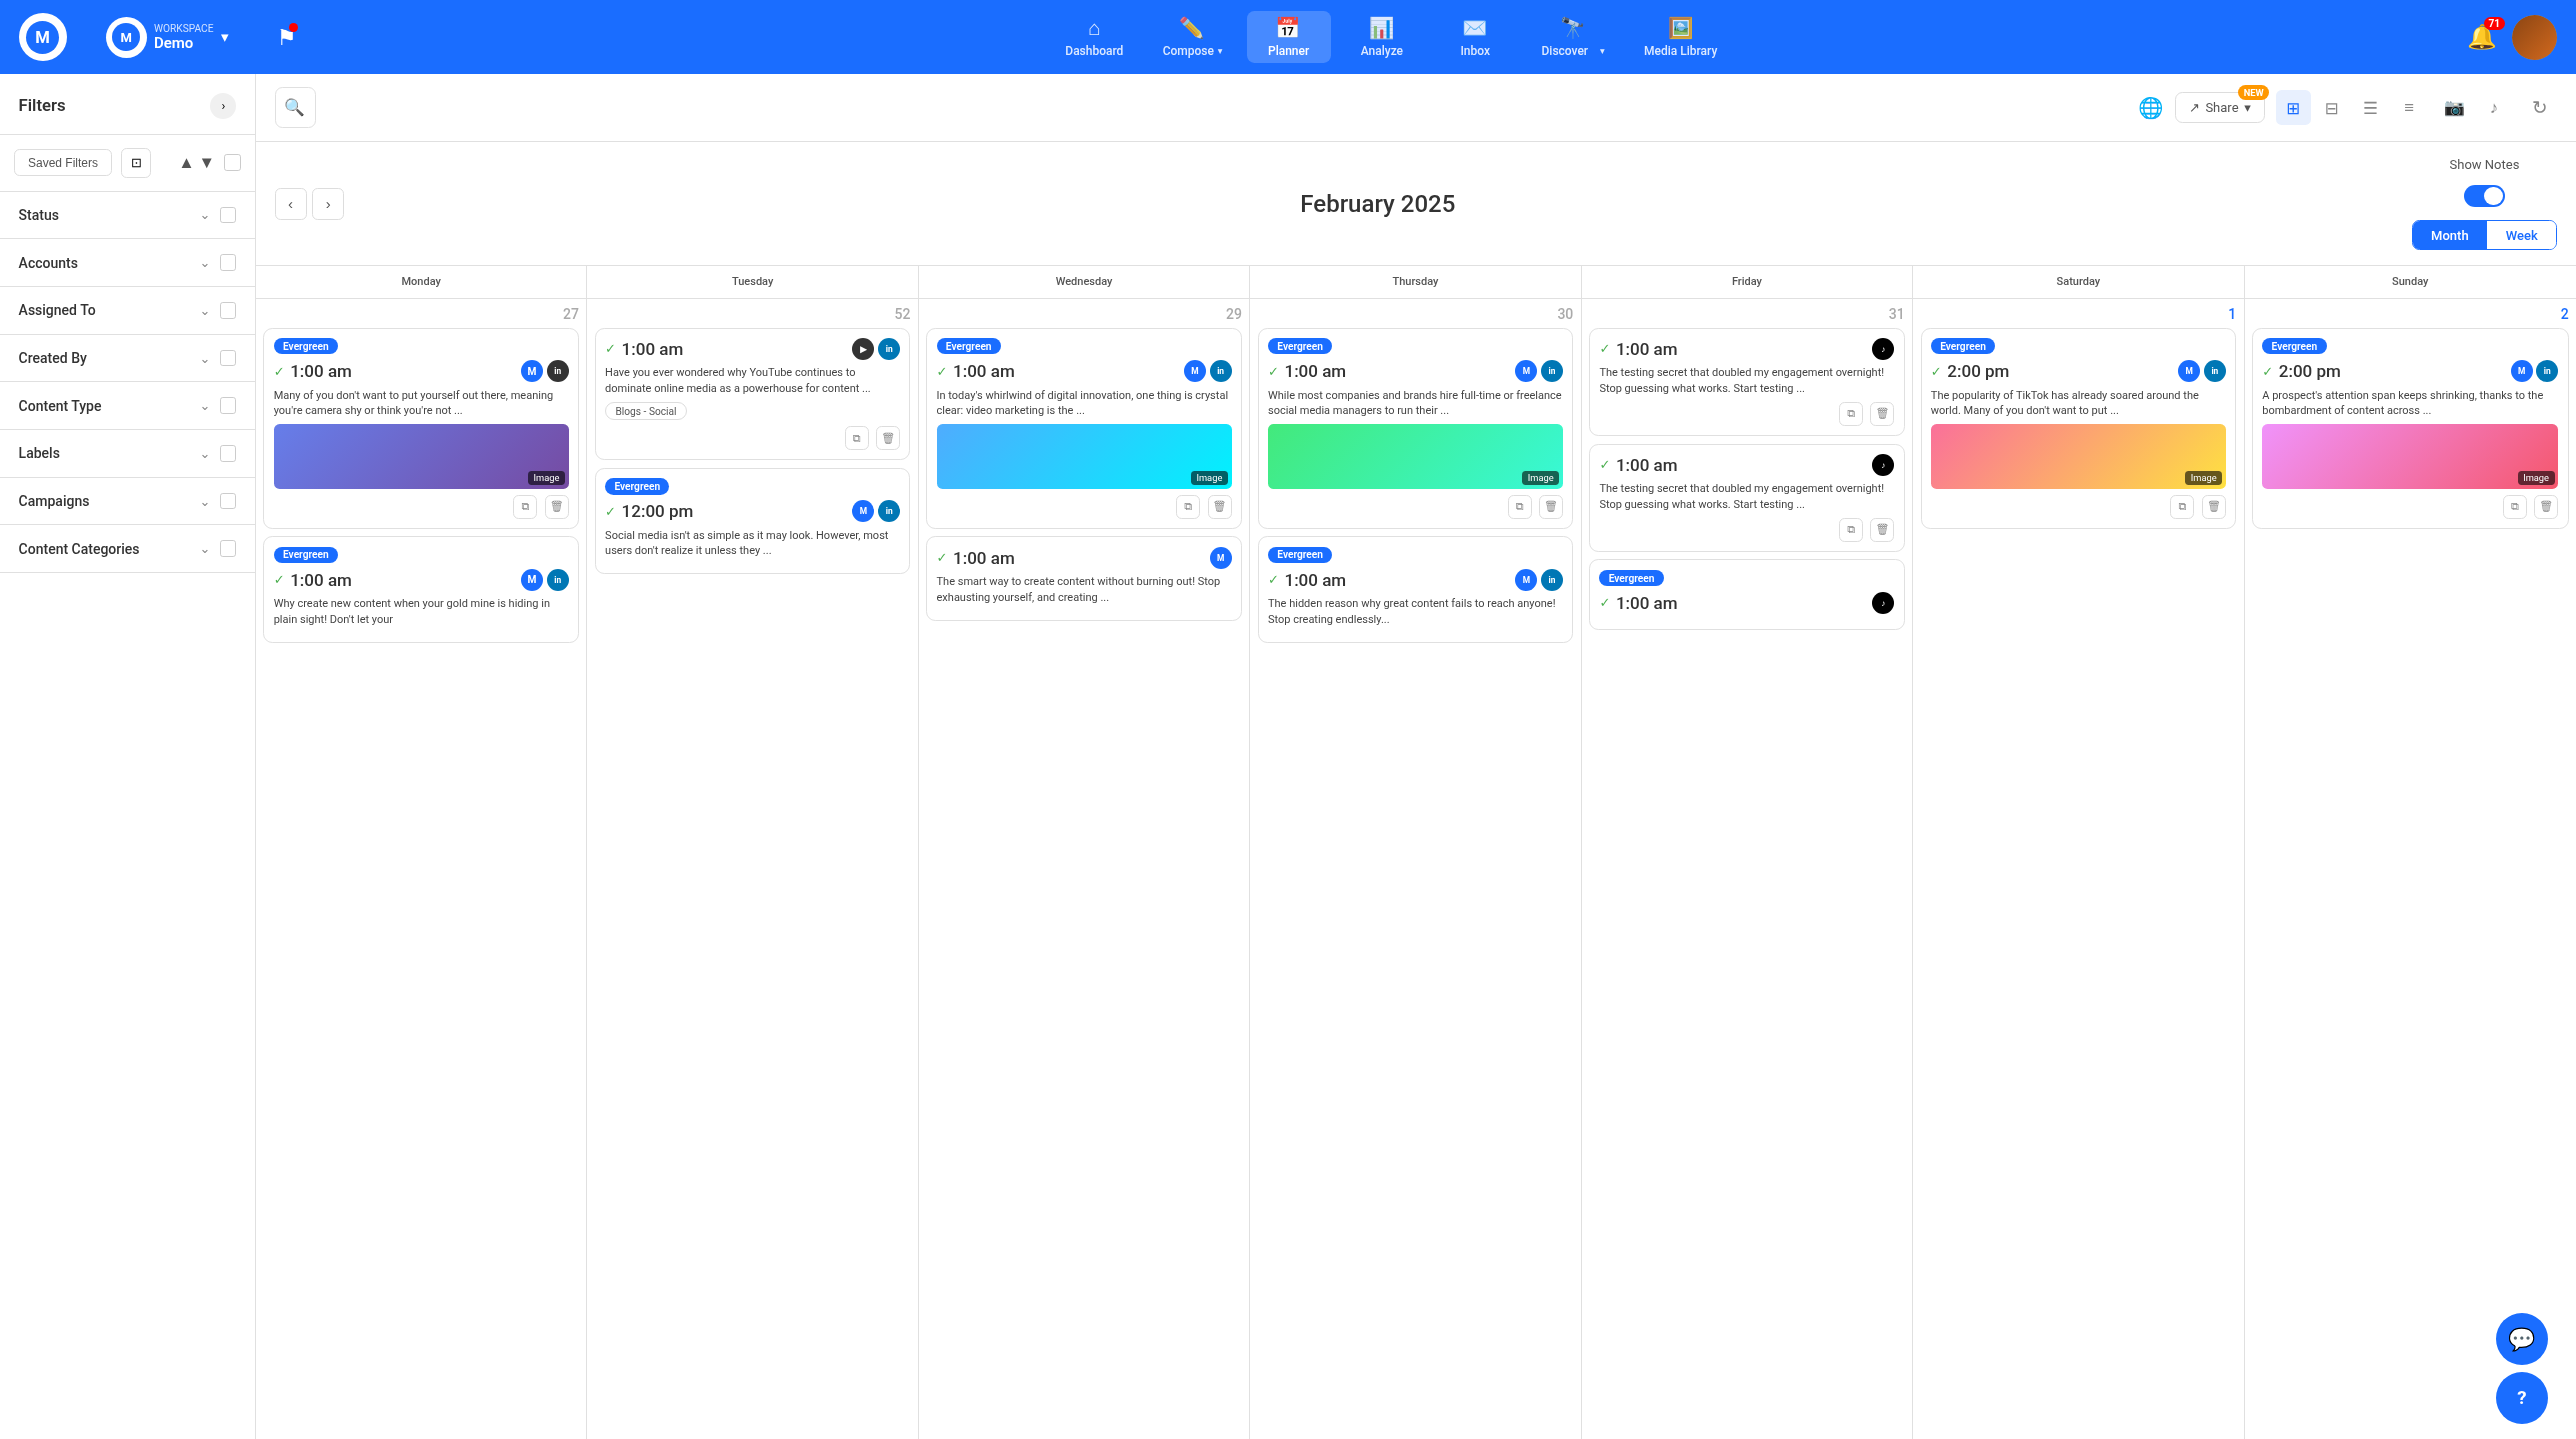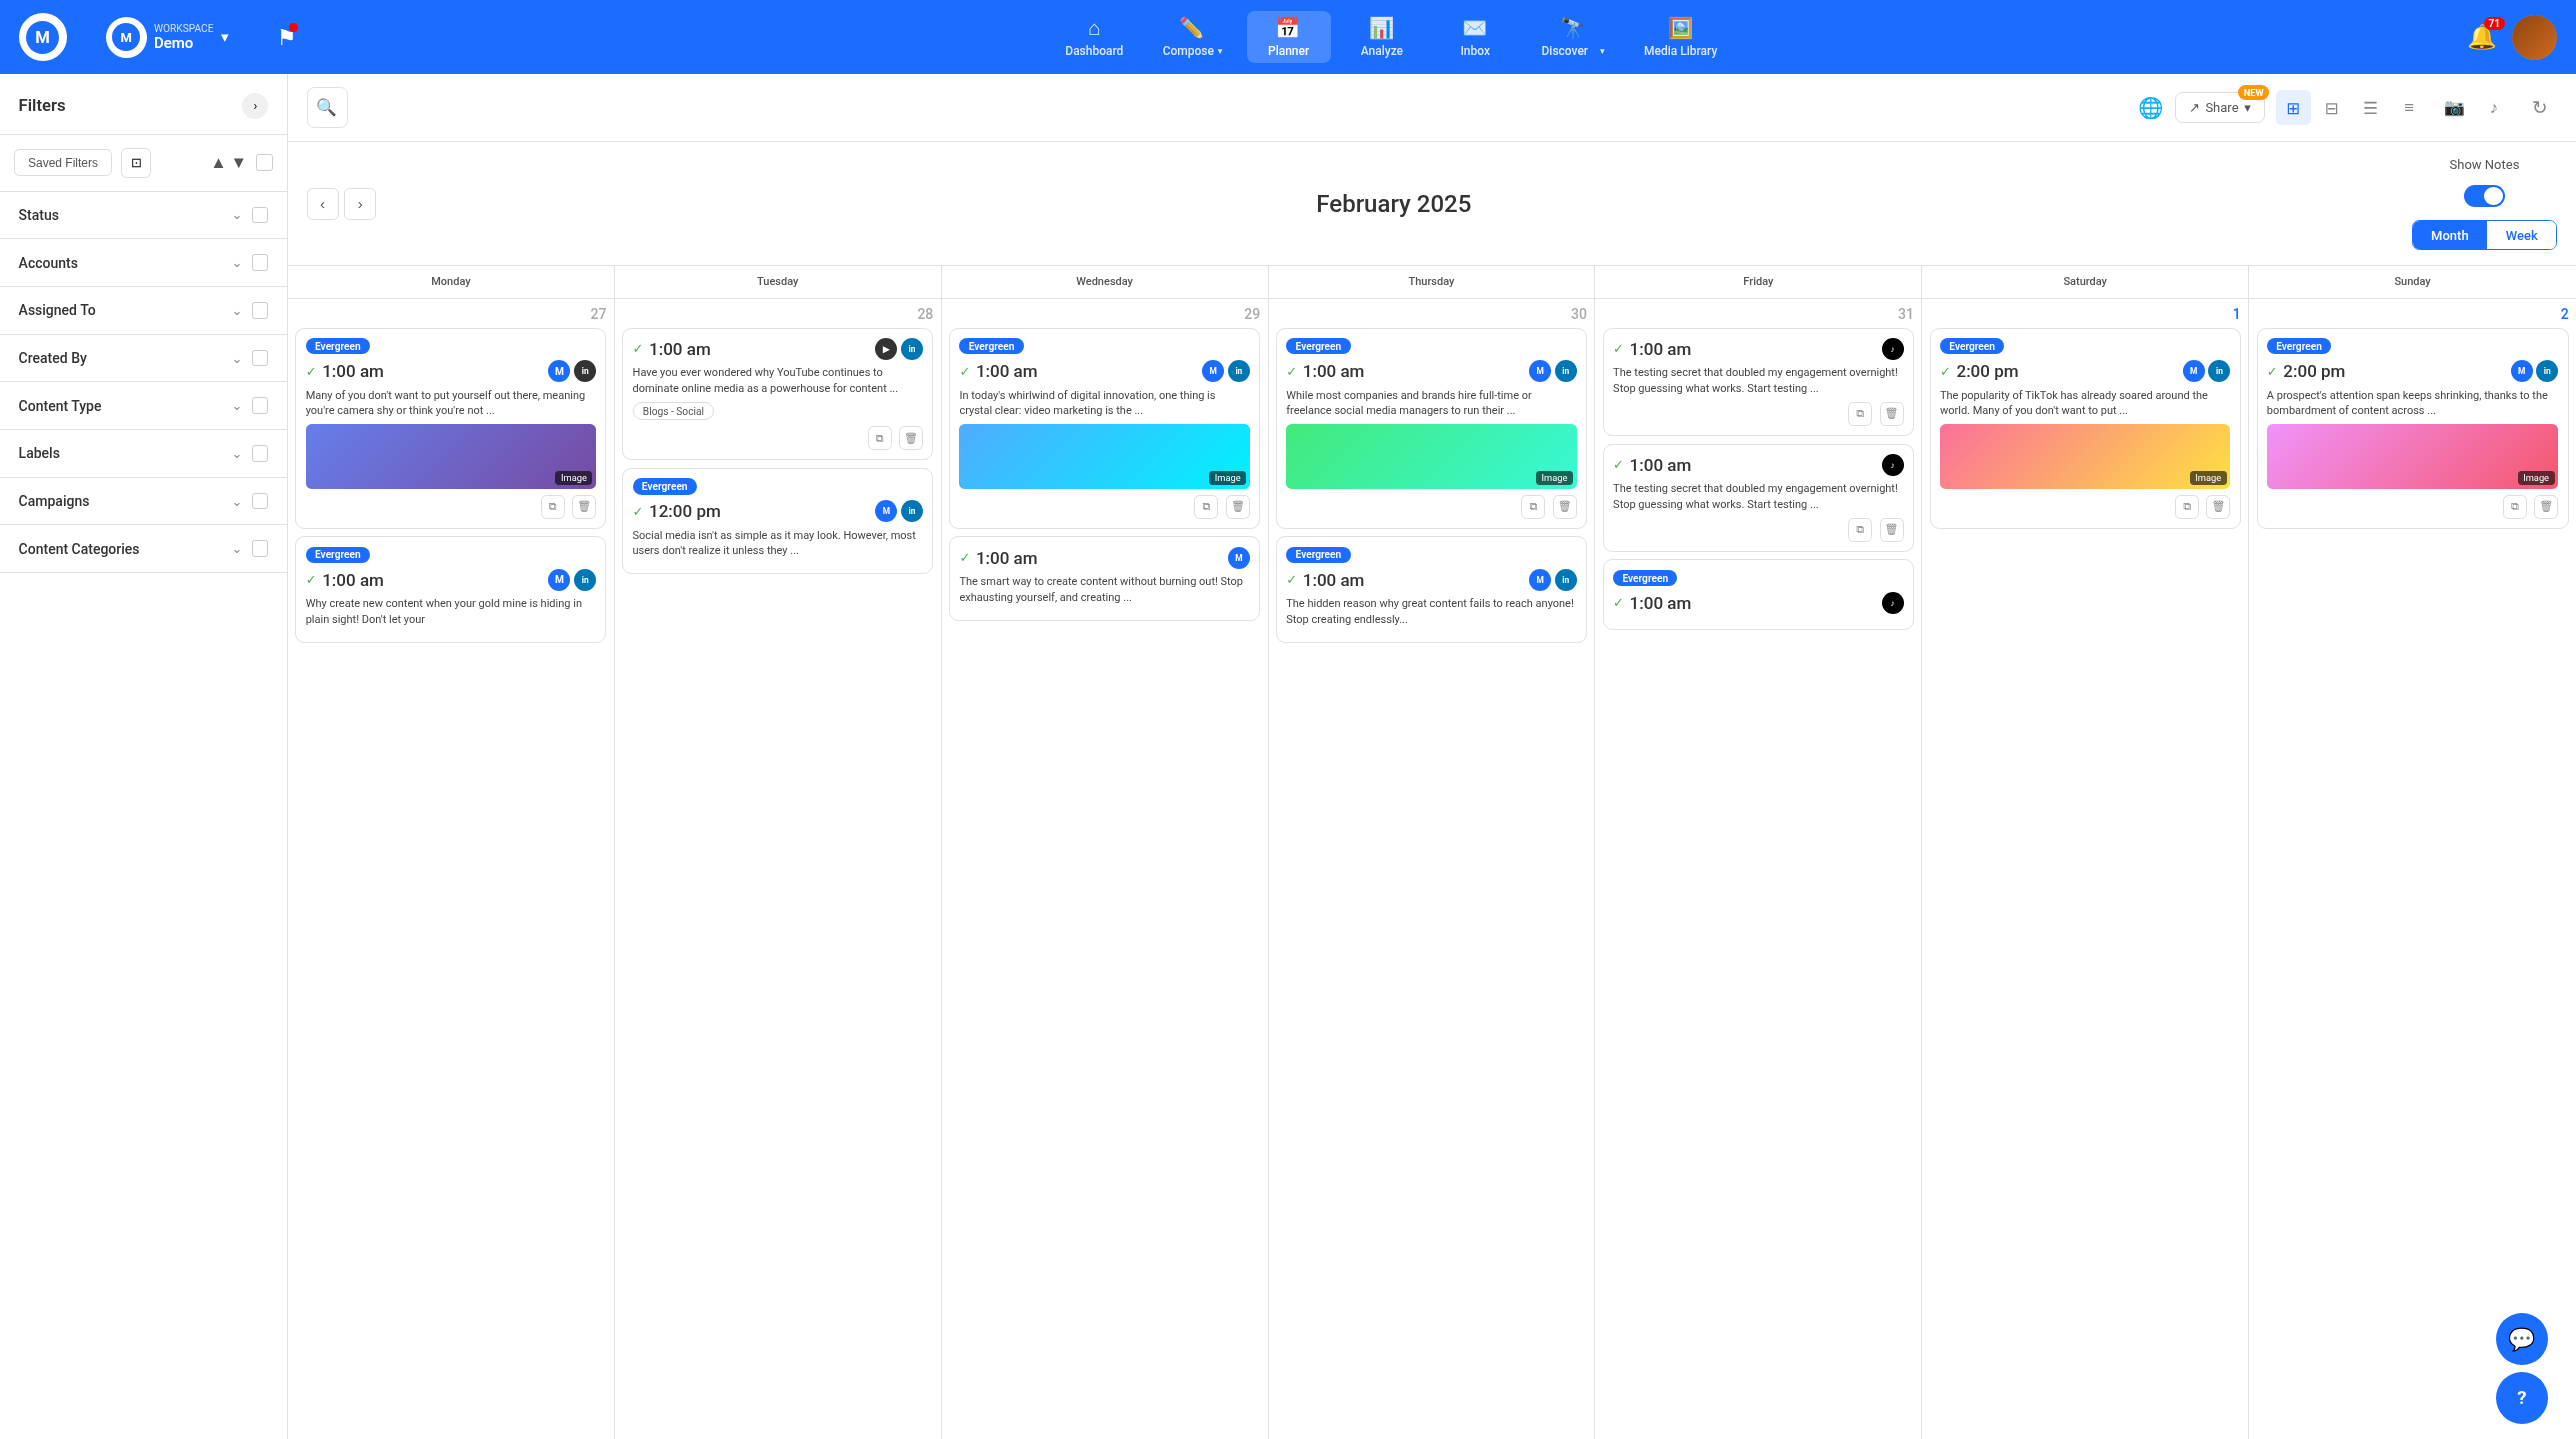--- a/index.html
+++ b/index.html
@@ -30,21 +30,21 @@
     .nav-bell { position: relative; cursor: pointer; }
     .nav-bell-icon { font-size: 24px; color: white; }
     .nav-badge { position: absolute; top: -5.6px; right: -7.4px; background: red; color: white; border-radius: 9.3px; font-size: 10.2px; padding: 0.9px 4.6px; font-weight: bold; }
     .nav-avatar { width: 45px; height: 45px; border-radius: 50%; background: #888; overflow: hidden; cursor: pointer; }
     .nav-avatar-img { width: 100%; height: 100%; background: linear-gradient(135deg, #8b4513, #d2691e); border-radius: 50%; }
 
     
     .main-layout { display: flex; height: calc(1440px - 74px); }
 
     
-    .sidebar { width: 288px; background: white; border-right: 0.9px solid #e0e0e0; display: flex; flex-direction: column; overflow-y: auto; flex-shrink: 0; }
+    .sidebar { width: 256px; background: white; border-right: 0.9px solid #e0e0e0; display: flex; flex-direction: column; overflow-y: auto; flex-shrink: 0; }
     .sidebar-header { display: flex; align-items: center; justify-content: space-between; padding: 18.6px 18.6px 15px; border-bottom: 0.9px solid #e0e0e0; }
     .sidebar-title { font-size: 16.7px; font-weight: 600; color: #333; }
     .sidebar-collapse { width: 26px; height: 26px; background: #f0f0f0; border-radius: 50%; display: flex; align-items: center; justify-content: center; cursor: pointer; font-size: 13px; }
     .saved-filters-row { display: flex; align-items: center; gap: 9.3px; padding: 13px 14px; border-bottom: 0.9px solid #e0e0e0; }
     .saved-filters-btn { padding: 5.6px 13px; border: 0.9px solid #ddd; border-radius: 5.6px; font-size: 12px; cursor: pointer; background: white; color: #555; }
     .saved-filters-icon-btn { width: 30px; height: 30px; border: 0.9px solid #ddd; border-radius: 5.6px; display: flex; align-items: center; justify-content: center; cursor: pointer; background: white; font-size: 13px; }
     .saved-filters-arrows { display: flex; gap: 3.7px; margin-left: auto; }
     .saved-filters-arrows span { font-size: 16.7px; cursor: pointer; color: #555; }
     .saved-filters-check { width: 16.7px; height: 16.7px; border: 1.9px solid #ccc; border-radius: 2.8px; cursor: pointer; }
     .filter-section { border-bottom: 0.9px solid #e0e0e0; }
@@ -414,21 +414,21 @@
               <div class="post-avatars">
                 <div class="post-avatar blue">M</div>
                 <div class="post-avatar dark" style="background:#0077b5;font-size:8.4px;">in</div>
               </div>
             </div>
             <div class="post-text">Why create new content when your gold mine is hiding in plain sight! Don't let your</div>
           </div>
         </div>
 
         <div class="cal-cell other-month">
-          <div class="cal-date">28</div>
+          <div class="cal-date">52</div>
 
           <div class="post-card">
             <div class="post-time-row">
               <span class="post-check">✓</span>
               <span class="post-time">1:00 am</span>
               <div class="post-avatars">
                 <div class="post-avatar dark" style="background:#333;font-size:8.4px;">▶</div>
                 <div class="post-avatar dark" style="background:#0077b5;font-size:8.4px;">in</div>
               </div>
             </div>

